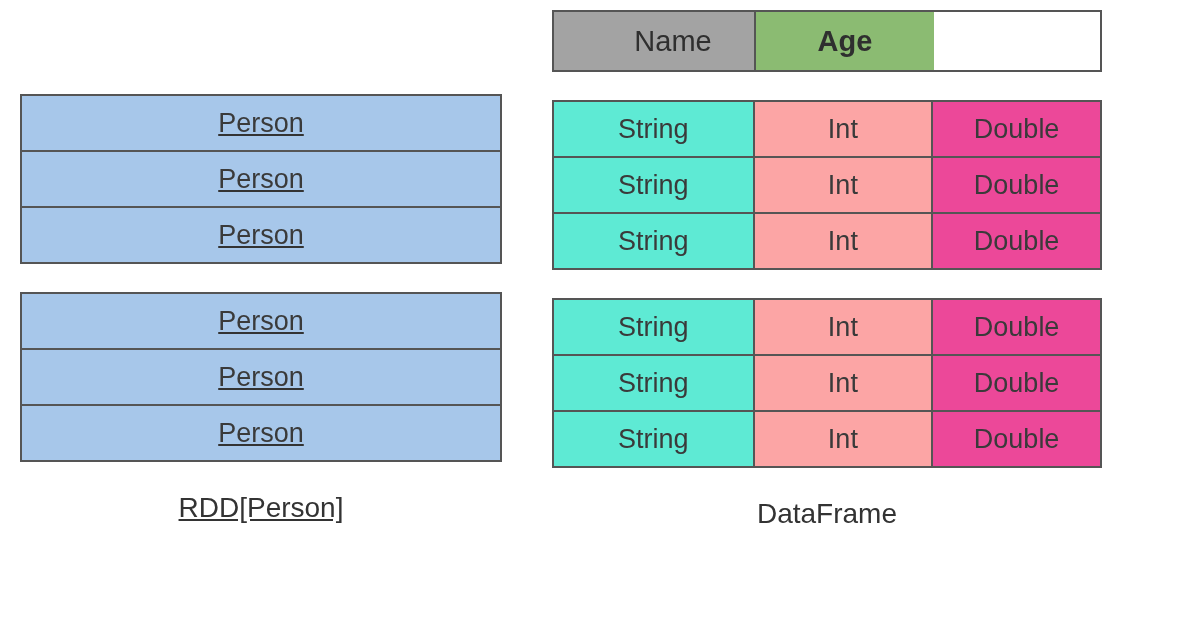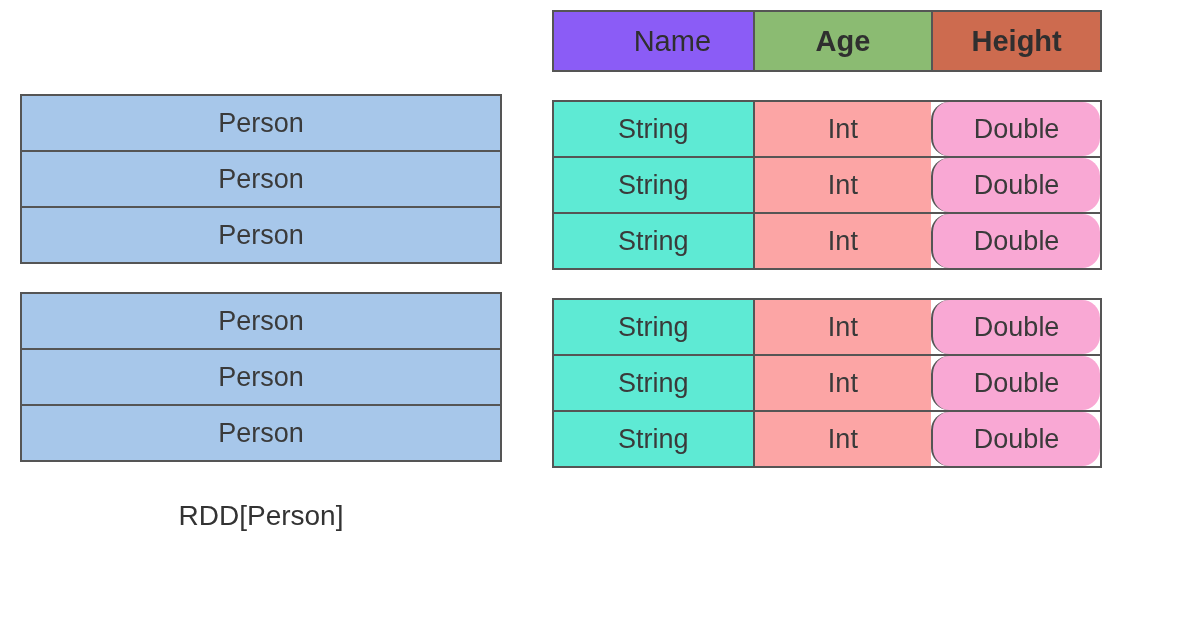--- a/index.html
+++ b/index.html
@@ -14,21 +14,21 @@
   }
   .wrap {
     display: flex;
     gap: 50px;
     align-items: flex-start;
   }
   .col {
     display: flex;
     flex-direction: column;
   }
-  .col-left { width: 482px; }
+  .col-left { width: 482px; text-decoration: underline; }
   .col-right { width: 550px; }
 
   .spacer-top { height: 84px; } 
 
   .block {
     border: 2px solid #555;
     margin-bottom: 28px;
   }
   .row {
     display: flex;
@@ -59,35 +59,35 @@
   }
   .header-row .hcell + .hcell { border-left: 2px solid #555; font-weight: bold; }
   .hcell {
     display: flex;
     align-items: center;
     justify-content: center;
     height: 58px;
     font-size: 29px;
     color: #2f2f2f;
   }
-  .h-name  { background: #8b5cf6; width: 200px; padding-left: 38px; }
+  .h-name  { background: #a3a3a3; width: 200px; padding-left: 38px; }
   .h-age   { background: #8bbb72; width: 180px; }
   .h-height{ background: #cd6b4f; width: 170px; }
 
   
   .df-row .cell + .cell { border-left: 2px solid #555; }
   .c-name  { background: #5eead4; width: 200px; }
   .c-age   { background: #fca5a5; width: 180px; }
-  .c-height{ background: #f9a8d4; width: 170px; border-radius: 18px; }
+  .c-height{ background: #ec4899; width: 170px; }
 
   .caption {
     text-align: center;
     font-size: 28px;
     color: #333;
-    margin-top: 10px;
+    margin-top: 2px;
   }
 </style>
 </head>
 <body>
 
 <div class="wrap">
   <div class="col col-left">
     <div class="spacer-top"></div>
 
     <div class="block">
@@ -114,21 +114,20 @@
       </div>
     </div>
 
     <div class="caption">RDD[Person]</div>
   </div>
 
   <div class="col col-right">
     <div class="header-row">
       <div class="hcell h-name">Name</div>
       <div class="hcell h-age">Age</div>
-      <div class="hcell h-height">Height</div>
     </div>
 
     <div class="block">
       <div class="row df-row">
         <div class="cell c-name">String</div>
         <div class="cell c-age">Int</div>
         <div class="cell c-height">Double</div>
       </div>
       <div class="row df-row">
         <div class="cell c-name">String</div>
@@ -153,14 +152,15 @@
         <div class="cell c-age">Int</div>
         <div class="cell c-height">Double</div>
       </div>
       <div class="row df-row">
         <div class="cell c-name">String</div>
         <div class="cell c-age">Int</div>
         <div class="cell c-height">Double</div>
       </div>
     </div>
 
+    <div class="caption">DataFrame</div>
   </div>
 </div>
 
 </body></html>

